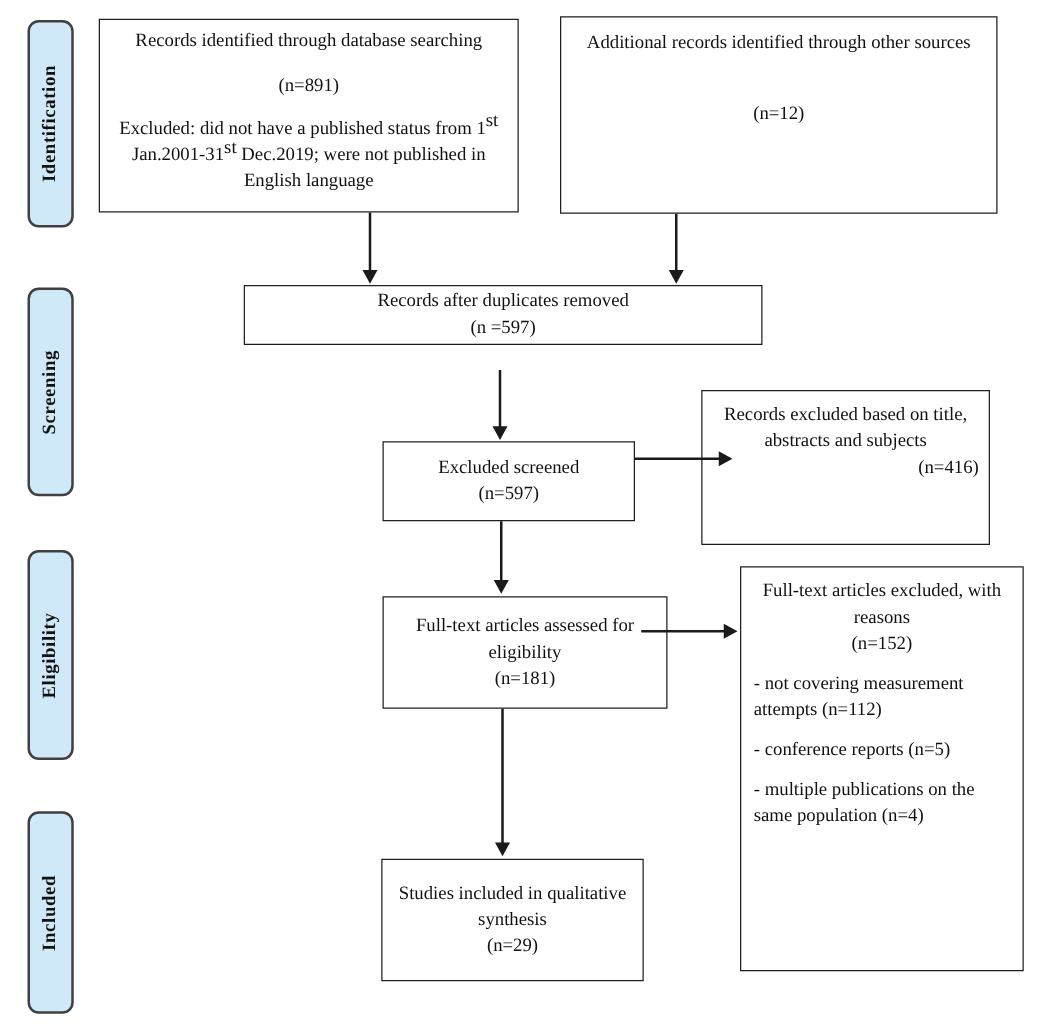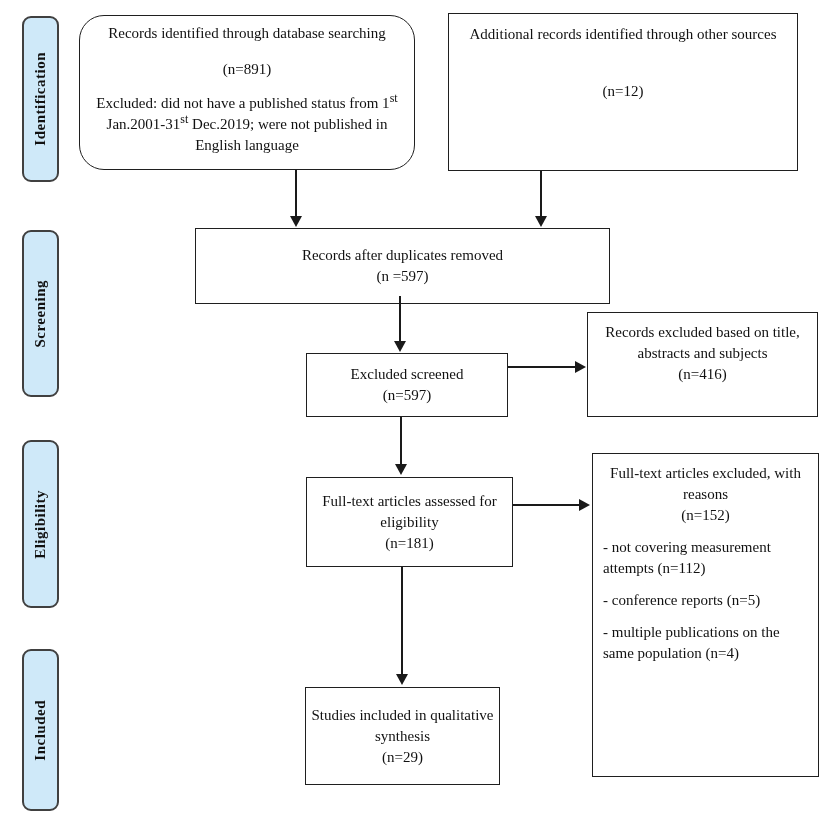--- a/index.html
+++ b/index.html
@@ -34,21 +34,21 @@
     position:absolute;
     background:#ffffff;
     border:1.5px solid #1f1f1f;
     box-sizing:border-box;
     font-size:15px;line-height:21px;
     text-align:center;
     display:flex;flex-direction:column;
   }
   .fbox.center{justify-content:center;}
   .fbox .para{margin:0;}
-  sup{font-size:12px;line-height:0;vertical-align:super;}
+  sup{font-size:15px;line-height:0;vertical-align:super;}
   
   .shaft-v{position:absolute;width:2px;background:#1a1a1a;}
   .shaft-h{position:absolute;height:2px;background:#1a1a1a;}
   .head-down{
     position:absolute;width:0;height:0;
     border-left:6px solid transparent;
     border-right:6px solid transparent;
     border-top:11px solid #1a1a1a;
   }
   .head-right{
@@ -56,31 +56,31 @@
     border-top:6px solid transparent;
     border-bottom:6px solid transparent;
     border-left:11px solid #1a1a1a;
   }
   
   #stage-identification{top:16px;height:166px;}
   #stage-screening{top:230px;height:167px;}
   #stage-eligibility{top:440px;height:168px;}
   #stage-included{top:649px;height:162px;}
 
-  #box-db{left:79px;top:15px;width:336px;height:155px;padding:7px 6px 0 6px;border-radius:25px;}
+  #box-db{left:79px;top:15px;width:336px;height:155px;padding:7px 6px 0 6px;}
   #box-db .count{margin:15px 0 13px 0;}
   #box-other{left:448px;top:13px;width:350px;height:158px;padding:10px 8px 0 8px;gap:36px;}
-  #box-dedup{left:195px;top:228px;width:415px;height:76px;}
+  #box-dedup{left:195px;top:228px;width:415px;height:48px;}
   #box-screened{left:306px;top:353px;width:202px;height:64px;}
-  #box-title-excl{left:587px;top:312px;width:231px;height:105px;padding:9px 8px 0 8px;}
-  #box-fulltext{left:306px;top:477px;width:207px;height:90px;padding:0 2px;}
+  #box-title-excl{left:561px;top:312px;width:231px;height:124px;padding:9px 8px 0 8px;align-items:flex-end;}
+  #box-fulltext{left:306px;top:477px;width:228px;height:90px;padding:0 2px;}
   #box-ft-excl{left:592px;top:437px;width:227px;height:324px;padding:9px 10px 0 10px;margin-top:16px;}
   #box-ft-excl .bullet{text-align:left;margin-top:11px;}
   #box-ft-excl .bullet:first-of-type{margin-top:9px;}
-  #box-included{left:305px;top:687px;width:195px;height:98px;}
+  #box-included{left:305px;top:687px;width:210px;height:98px;}
 
   #arr-db-shaft{left:295px;top:170px;height:47px;}
   #arr-db-head{left:290px;top:216px;}
   #arr-other-shaft{left:540px;top:171px;height:46px;}
   #arr-other-head{left:535px;top:216px;}
   #arr-dedup-shaft{left:399px;top:296px;height:46px;}
   #arr-dedup-head{left:394px;top:341px;}
   #arr-screened-shaft{left:400px;top:417px;height:48px;}
   #arr-screened-head{left:395px;top:464px;}
   #arr-fulltext-shaft{left:401px;top:567px;height:108px;}

